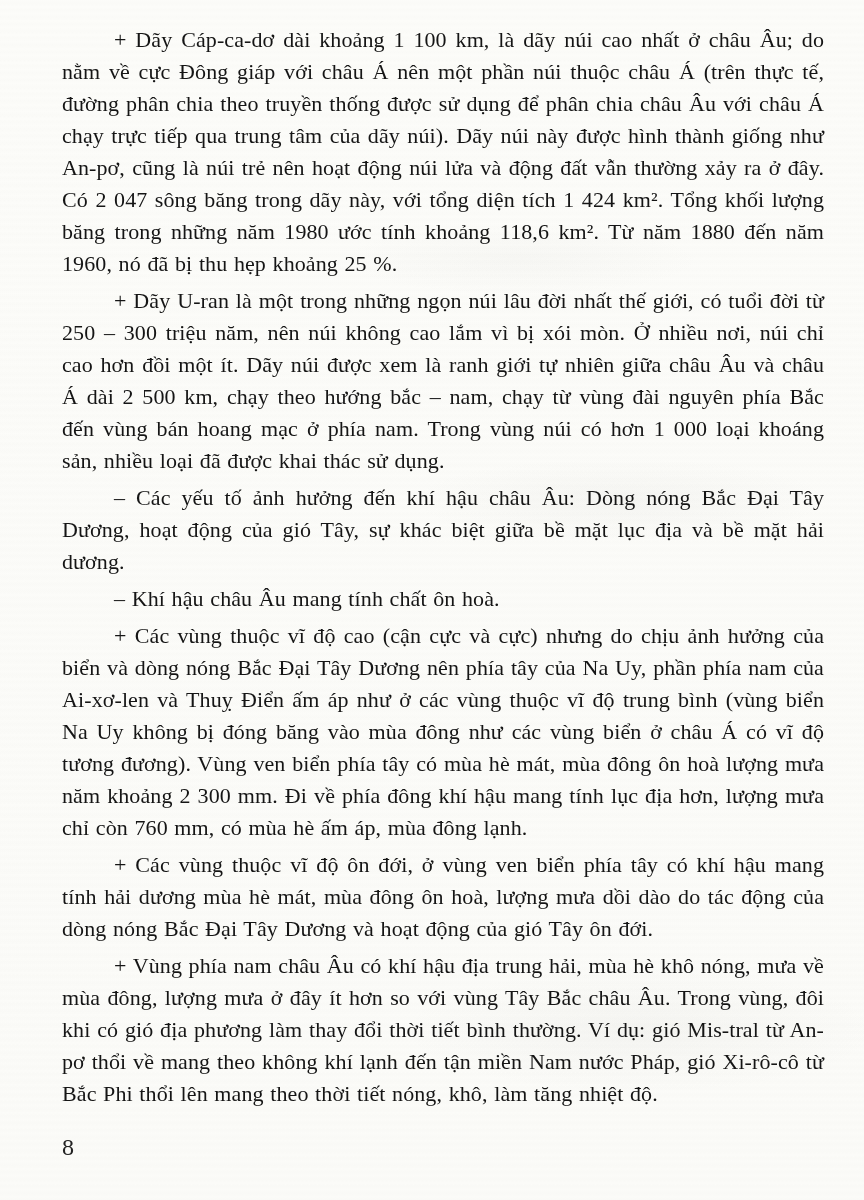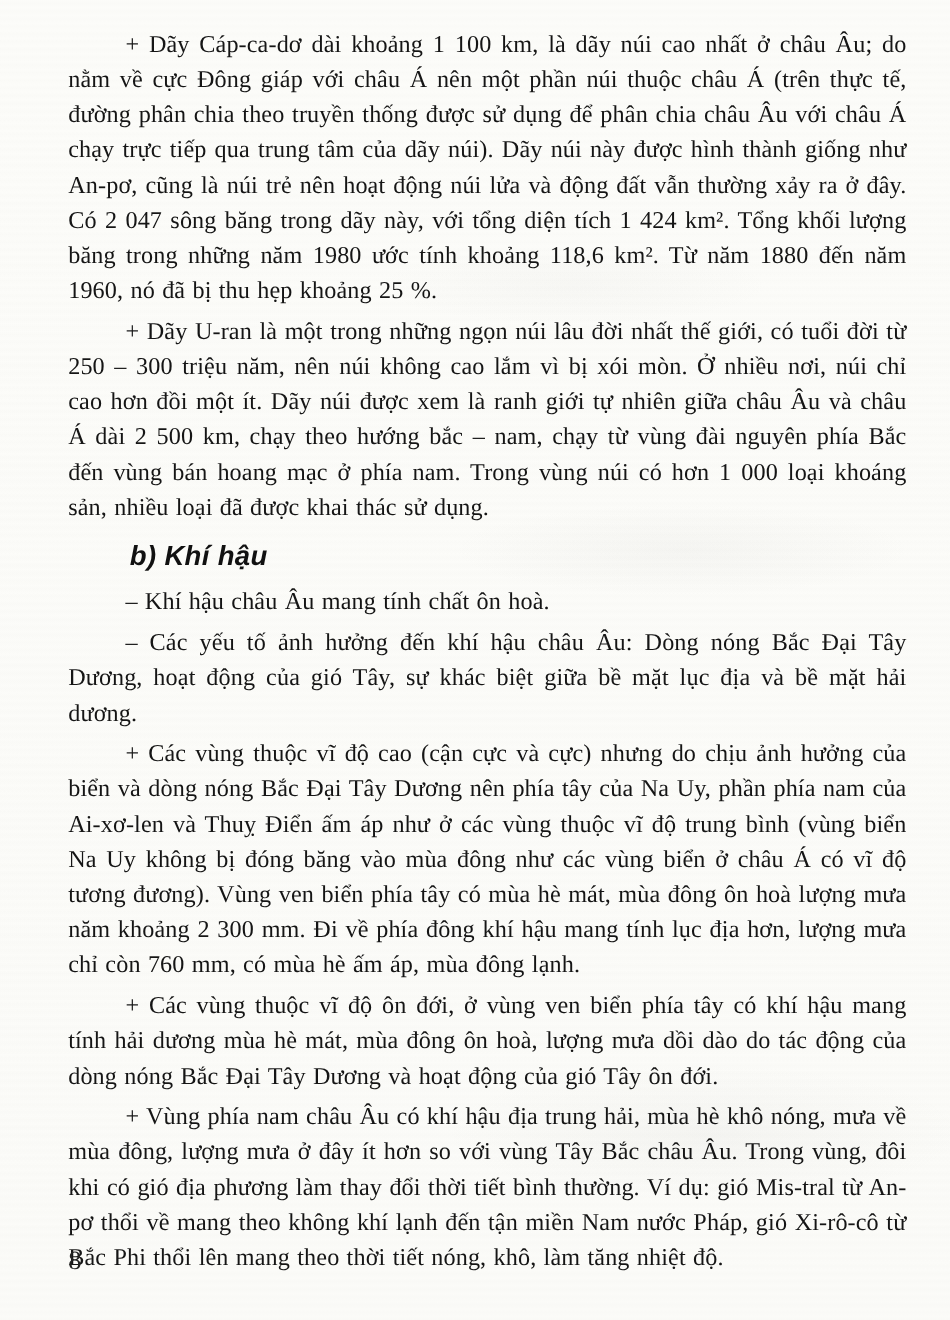--- a/index.html
+++ b/index.html
@@ -75,25 +75,24 @@
 
 <div class="scan-page">
   <div class="scan-noise"></div>
 
   <div class="content">
 
     <p class="body-par">+ Dãy Cáp-ca-dơ dài khoảng 1 100 km, là dãy núi cao nhất ở châu Âu; do nằm về cực Đông giáp với châu Á nên một phần núi thuộc châu Á (trên thực tế, đường phân chia theo truyền thống được sử dụng để phân chia châu Âu với châu Á chạy trực tiếp qua trung tâm của dãy núi). Dãy núi này được hình thành giống như An-pơ, cũng là núi trẻ nên hoạt động núi lửa và động đất vẫn thường xảy ra ở đây. Có 2 047 sông băng trong dãy này, với tổng diện tích 1 424 km². Tổng khối lượng băng trong những năm 1980 ước tính khoảng 118,6 km². Từ năm 1880 đến năm 1960, nó đã bị thu hẹp khoảng 25 %.</p>
 
     <p class="body-par">+ Dãy U-ran là một trong những ngọn núi lâu đời nhất thế giới, có tuổi đời từ 250 – 300 triệu năm, nên núi không cao lắm vì bị xói mòn. Ở nhiều nơi, núi chỉ cao hơn đồi một ít. Dãy núi được xem là ranh giới tự nhiên giữa châu Âu và châu Á dài 2 500 km, chạy theo hướng bắc – nam, chạy từ vùng đài nguyên phía Bắc đến vùng bán hoang mạc ở phía nam. Trong vùng núi có hơn 1 000 loại khoáng sản, nhiều loại đã được khai thác sử dụng.</p>
 
-    <h3 class="section-heading">b) Khí hậu</h3>
+
+    <p class="body-par">– Các yếu tố ảnh hưởng đến khí hậu châu Âu: Dòng nóng Bắc Đại Tây Dương, hoạt động của gió Tây, sự khác biệt giữa bề mặt lục địa và bề mặt hải dương.</p>
 
     <p class="body-par">– Khí hậu châu Âu mang tính chất ôn hoà.</p>
-
-    <p class="body-par">– Các yếu tố ảnh hưởng đến khí hậu châu Âu: Dòng nóng Bắc Đại Tây Dương, hoạt động của gió Tây, sự khác biệt giữa bề mặt lục địa và bề mặt hải dương.</p>
 
 
     <p class="body-par">+ Các vùng thuộc vĩ độ cao (cận cực và cực) nhưng do chịu ảnh hưởng của biển và dòng nóng Bắc Đại Tây Dương nên phía tây của Na Uy, phần phía nam của Ai-xơ-len và Thuỵ Điển ấm áp như ở các vùng thuộc vĩ độ trung bình (vùng biển Na Uy không bị đóng băng vào mùa đông như các vùng biển ở châu Á có vĩ độ tương đương). Vùng ven biển phía tây có mùa hè mát, mùa đông ôn hoà lượng mưa năm khoảng 2 300 mm. Đi về phía đông khí hậu mang tính lục địa hơn, lượng mưa chỉ còn 760 mm, có mùa hè ấm áp, mùa đông lạnh.</p>
 
     <p class="body-par">+ Các vùng thuộc vĩ độ ôn đới, ở vùng ven biển phía tây có khí hậu mang tính hải dương mùa hè mát, mùa đông ôn hoà, lượng mưa dồi dào do tác động của dòng nóng Bắc Đại Tây Dương và hoạt động của gió Tây ôn đới.</p>
 
     <p class="body-par">+ Vùng phía nam châu Âu có khí hậu địa trung hải, mùa hè khô nóng, mưa về mùa đông, lượng mưa ở đây ít hơn so với vùng Tây Bắc châu Âu. Trong vùng, đôi khi có gió địa phương làm thay đổi thời tiết bình thường. Ví dụ: gió Mis-tral từ An-pơ thổi về mang theo không khí lạnh đến tận miền Nam nước Pháp, gió Xi-rô-cô từ Bắc Phi thổi lên mang theo thời tiết nóng, khô, làm tăng nhiệt độ.</p>
 
   </div>
 

